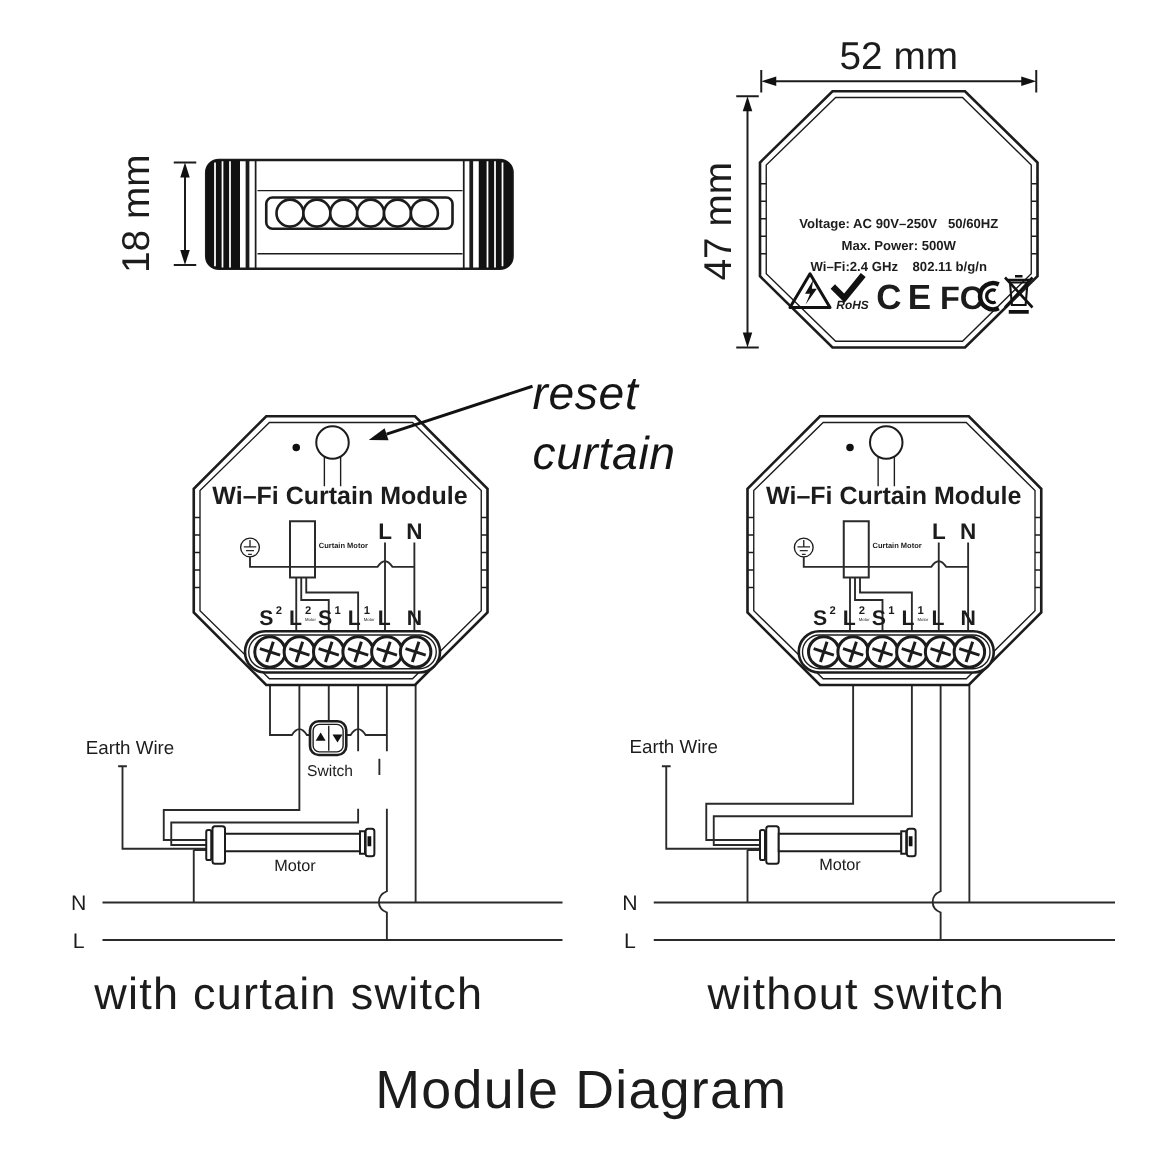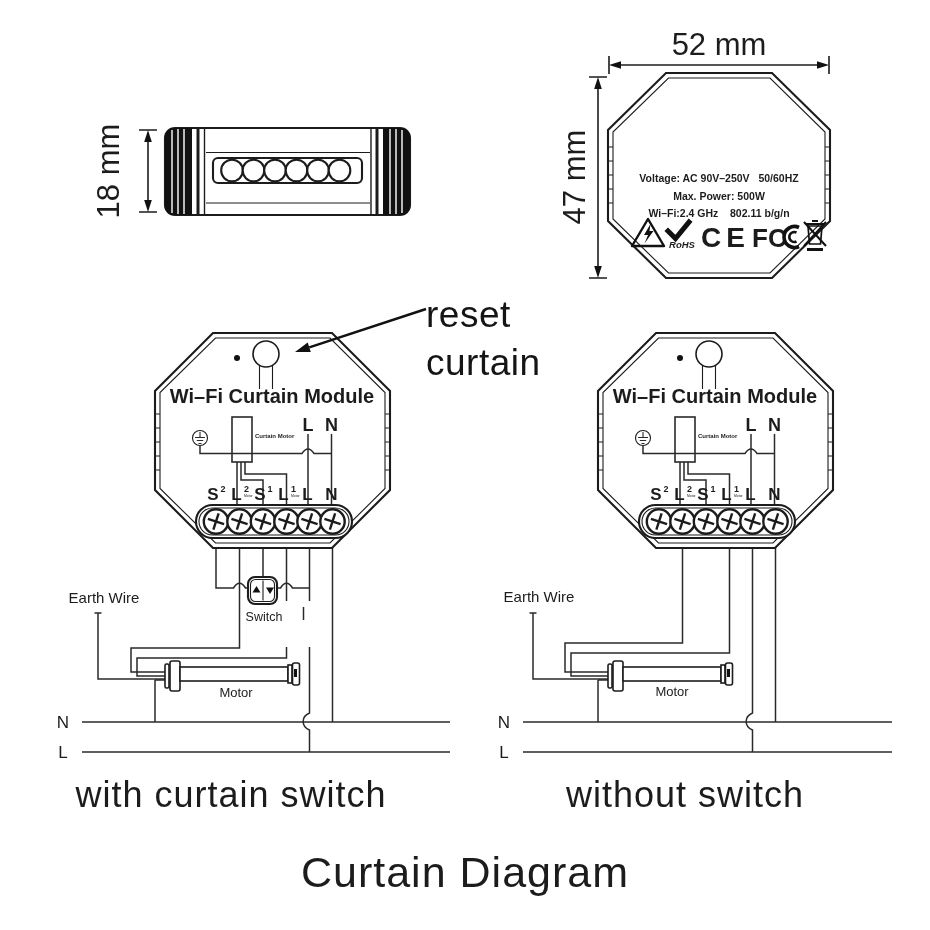--- a/index.html
+++ b/index.html
@@ -7,21 +7,21 @@
          font-family:"Liberation Sans",sans-serif;color:#1b1b1b;}
   .abs{position:absolute;}
   svg{overflow:visible;display:block;}
   svg text{font-family:"Liberation Sans",sans-serif;fill:#1c1c1c;}
   .ln{stroke:#1c1c1c;fill:none;stroke-width:1.6;}
   .ln2{stroke:#1c1c1c;fill:none;stroke-width:2.1;}
   .lnthin{stroke:#1c1c1c;fill:none;stroke-width:1.1;}
   .wire{stroke:#2a2a2a;fill:none;stroke-width:1.5;}
   .whitefill{fill:#ffffff;}
   .blackfill{fill:#111111;}
-  #reset-label{font-size:37px;line-height:48px;color:#151515;letter-spacing:.5px;}
+  #reset-label{font-size:37px;line-height:48px;color:#151515;letter-spacing:.5px;font-style:italic;}
   #footer-title{width:930px;text-align:center;font-size:43px;letter-spacing:1px;color:#1c1c1c;}
   .caption{font-size:36px;letter-spacing:1px;}
 </style>
 </head>
 <body>
 
 <div id="stage">
 
   <svg class="abs" style="left:85px;top:95px" width="340" height="135" viewBox="0 0 340 135">
     <g>
@@ -236,14 +236,14 @@
 
   <svg class="abs" style="left:285px;top:295px" width="150" height="70" viewBox="0 0 150 70">
     <path d="M 141 14 L 24.3 52.3" stroke="#111" stroke-width="2.4" fill="none"></path>
     <polygon class="blackfill" points="10,57 22.7,47.6 25.8,57.1"></polygon>
   </svg>
   <div class="abs" id="reset-label" style="left:426px;top:291px">
     <div>reset</div>
     <div>curtain</div>
   </div>
 
-  <div class="abs" id="footer-title" style="left:0;top:848px">Curtain Diagram</div>
+  <div class="abs" id="footer-title" style="left:0;top:848px">Module Diagram</div>
 </div>
 
 </body></html>

